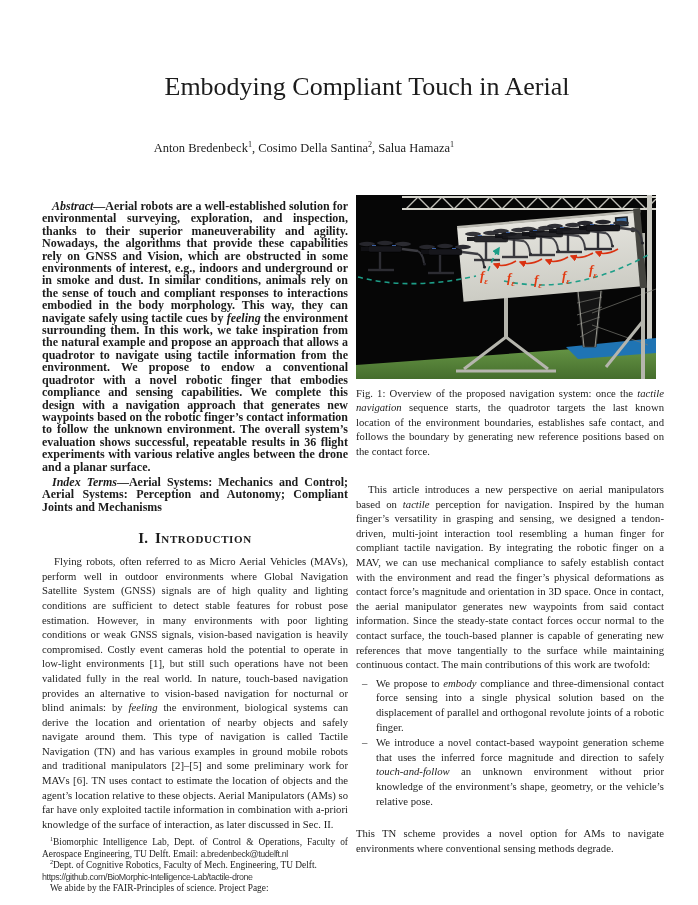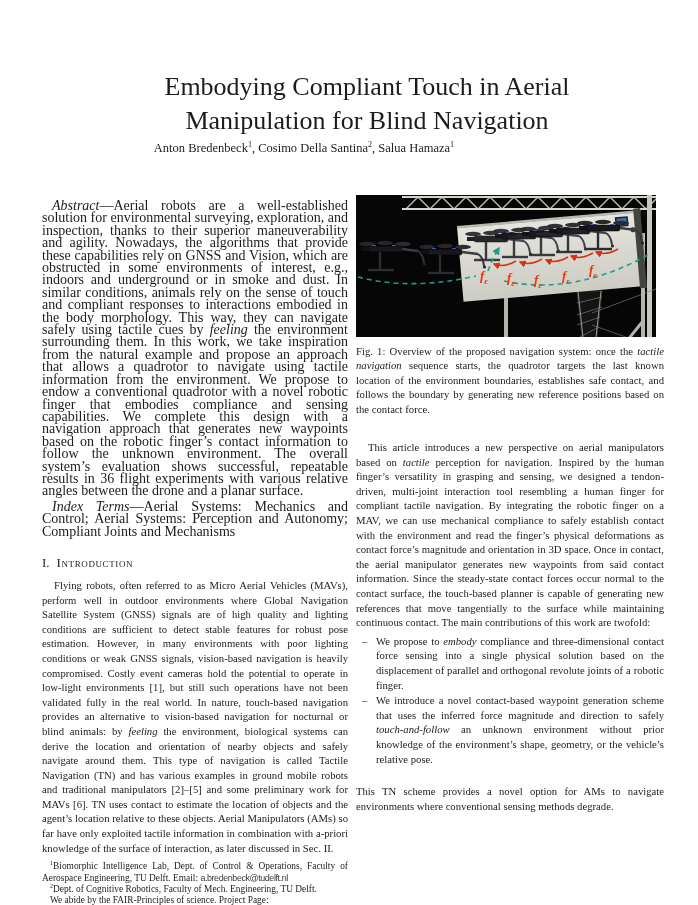--- a/index.html
+++ b/index.html
@@ -9,66 +9,66 @@
          font-size:26px;line-height:34px;font-weight:normal;margin:18px;}
   .authors{position:absolute;top:141px;left:0;width:608px;text-align:center;
            font-size:12.5px;}
   sup{font-size:0.65em;line-height:0;}
   sub{font-size:0.68em;line-height:0;}
   .it{font-style:italic;}
   .tt{font-family:Liberation Sans, sans-serif;font-size:0.95em;letter-spacing:-0.4px;color:#3a3a3a;}
   .col{position:absolute;top:197px;}
   .col-left{left:42px;width:306px;}
   .col-right{left:356px;width:308px;top:195px;}
-  .abstract{font-weight:normal;font-size:14px;line-height:12.4px;text-align:justify;
+  .abstract{font-weight:bold;font-size:12px;line-height:12.4px;text-align:justify;
             margin:3px 0 0 0;text-indent:10px;}
   .index-terms{}
-  .section-heading{font-size:13px;font-weight:normal;text-align:left;
+  .section-heading{font-size:15px;font-weight:bold;text-align:center;
                    margin:17px 0 7px 0;}
   .section-heading .num{margin-right:7px;}
   .sc{font-variant:small-caps;letter-spacing:0.6px;}
   .body{font-size:10.7px;line-height:14.6px;text-align:justify;margin:0;}
   .indent{text-indent:12px;}
   .footnotes{margin-top:6px;font-size:9.4px;line-height:11.4px;text-align:justify;}
   .fn{text-indent:8px;}
   .fn-url{text-indent:0;}
   figure{margin:0;padding:0;}
-  .fig-image{position:relative;width:300px;height:142px;background:#060606;overflow:hidden;}
+  .fig-image{position:relative;width:300px;height:184px;background:#060606;overflow:hidden;}
   .force-label{position:absolute;font-size:13px;font-weight:bold;font-style:italic;
                color:#e23910;font-family:"Liberation Serif",serif;line-height:1;}
   .caption{font-size:10.7px;line-height:14.4px;text-align:justify;margin-top:7px;}
   .rc-para1{margin-top:24px;}
   .contribs{list-style:none;margin:4px 0 0 0;padding:0 0 0 6px;}
   .contribs li{display:flex;margin-top:1px;}
   .contribs .dash{flex:0 0 14px;text-align:left;font-size:10.7px;line-height:14.6px;}
   .contribs .c-text{flex:1;font-size:10.7px;line-height:14.6px;text-align:justify;}
   .rc-para2{margin-top:18px;}
 </style>
 </head>
 <body>
 
 <div class="page">
 
-  <h1 class="title"><span>Embodying Compliant Touch in Aerial</span><br><span>Manipulation for Blind Navigation</span></h1>
+  <h1 class="title"><span>Embodying Compliant Touch in Aerial</span><br></h1>
 
   <div class="authors"><span>Anton Bredenbeck</span><sup>1</sup><span>, Cosimo Della Santina</span><sup>2</sup><span>, Salua Hamaza</span><sup>1</sup></div>
 
   <div class="col col-left">
     <p class="abstract"><span class="it">Abstract</span><span>—Aerial robots are a well-established solution for environmental surveying, exploration, and inspection, thanks to their superior maneuverability and agility. Nowadays, the algorithms that provide these capabilities rely on GNSS and Vision, which are obstructed in some environments of interest, e.g., indoors and underground or in smoke and dust. In similar conditions, animals rely on the sense of touch and compliant responses to interactions embodied in the body morphology. This way, they can navigate safely using tactile cues by </span><span class="it">feeling</span><span> the environment surrounding them. In this work, we take inspiration from the natural example and propose an approach that allows a quadrotor to navigate using tactile information from the environment. We propose to endow a conventional quadrotor with a novel robotic finger that embodies compliance and sensing capabilities. We complete this design with a navigation approach that generates new waypoints based on the robotic finger’s contact information to follow the unknown environment. The overall system’s evaluation shows successful, repeatable results in 36 flight experiments with various relative angles between the drone and a planar surface.</span></p>
     <p class="abstract index-terms"><span class="it">Index Terms</span><span>—Aerial Systems: Mechanics and Control; Aerial Systems: Perception and Autonomy; Compliant Joints and Mechanisms</span></p>
 
     <h2 class="section-heading"><span class="num">I.</span><span class="sc">Introduction</span></h2>
 
     <p class="body indent"><span>Flying robots, often referred to as Micro Aerial Vehicles (MAVs), perform well in outdoor environments where Global Navigation Satellite System (GNSS) signals are of high quality and lighting conditions are sufficient to detect stable features for robust pose estimation. However, in many environments with poor lighting conditions or weak GNSS signals, vision-based navigation is heavily compromised. Costly event cameras hold the potential to operate in low-light environments [1], but still such operations have not been validated fully in the real world. In nature, touch-based navigation provides an alternative to vision-based navigation for nocturnal or blind animals: by </span><span class="it">feeling</span><span> the environment, biological systems can derive the location and orientation of nearby objects and safely navigate around them. This type of navigation is called Tactile Navigation (TN) and has various examples in ground mobile robots and traditional manipulators [2]–[5] and some preliminary work for MAVs [6]. TN uses contact to estimate the location of objects and the agent’s location relative to these objects. Aerial Manipulators (AMs) so far have only exploited tactile information in combination with a-priori knowledge of the surface of interaction, as later discussed in Sec. II.</span></p>
 
     <div class="footnotes">
       <div class="fn"><sup>1</sup><span>Biomorphic Intelligence Lab, Dept. of Control &amp; Operations, Faculty of Aerospace Engineering, TU Delft. Email: </span><span class="tt">a.bredenbeck@tudelft.nl</span></div>
       <div class="fn"><sup>2</sup><span>Dept. of Cognitive Robotics, Faculty of Mech. Engineering, TU Delft.</span></div>
+      <div class="fn fn-url"><span class="tt">https://github.com/BioMorphic-Intelligence-Lab/tactile-drone</span></div>
       <div class="fn"><span>We abide by the FAIR-Principles of science. Project Page:</span></div>
-      <div class="fn fn-url"><span class="tt">https://github.com/BioMorphic-Intelligence-Lab/tactile-drone</span></div>
     </div>
   </div>
 
   <div class="col col-right">
 
     <figure>
       <div class="fig-image">
         <svg width="300" height="190" viewBox="0 0 300 190">
           <defs>
             <linearGradient id="turfGrad" x1="0" y1="0" x2="0" y2="1">

